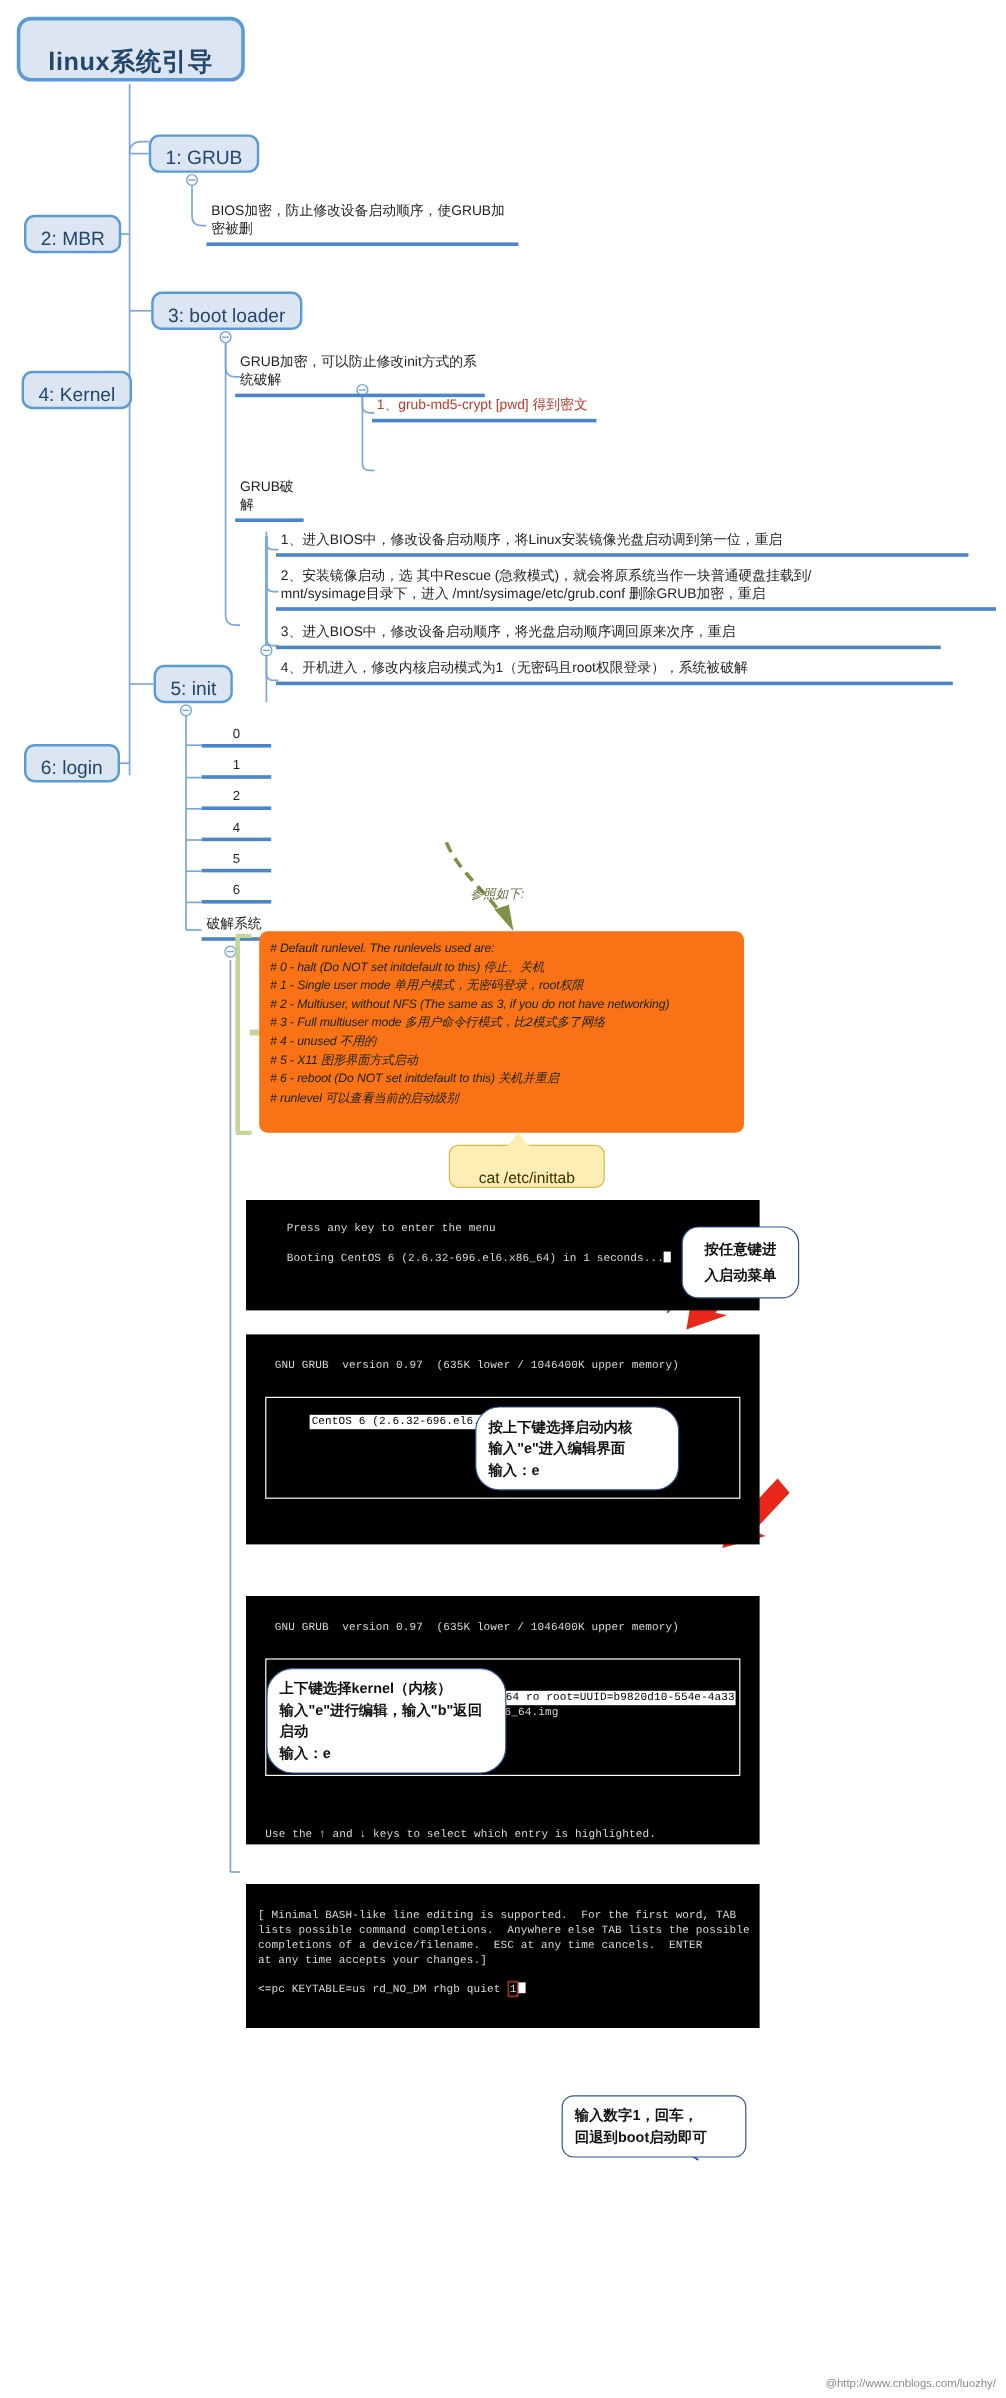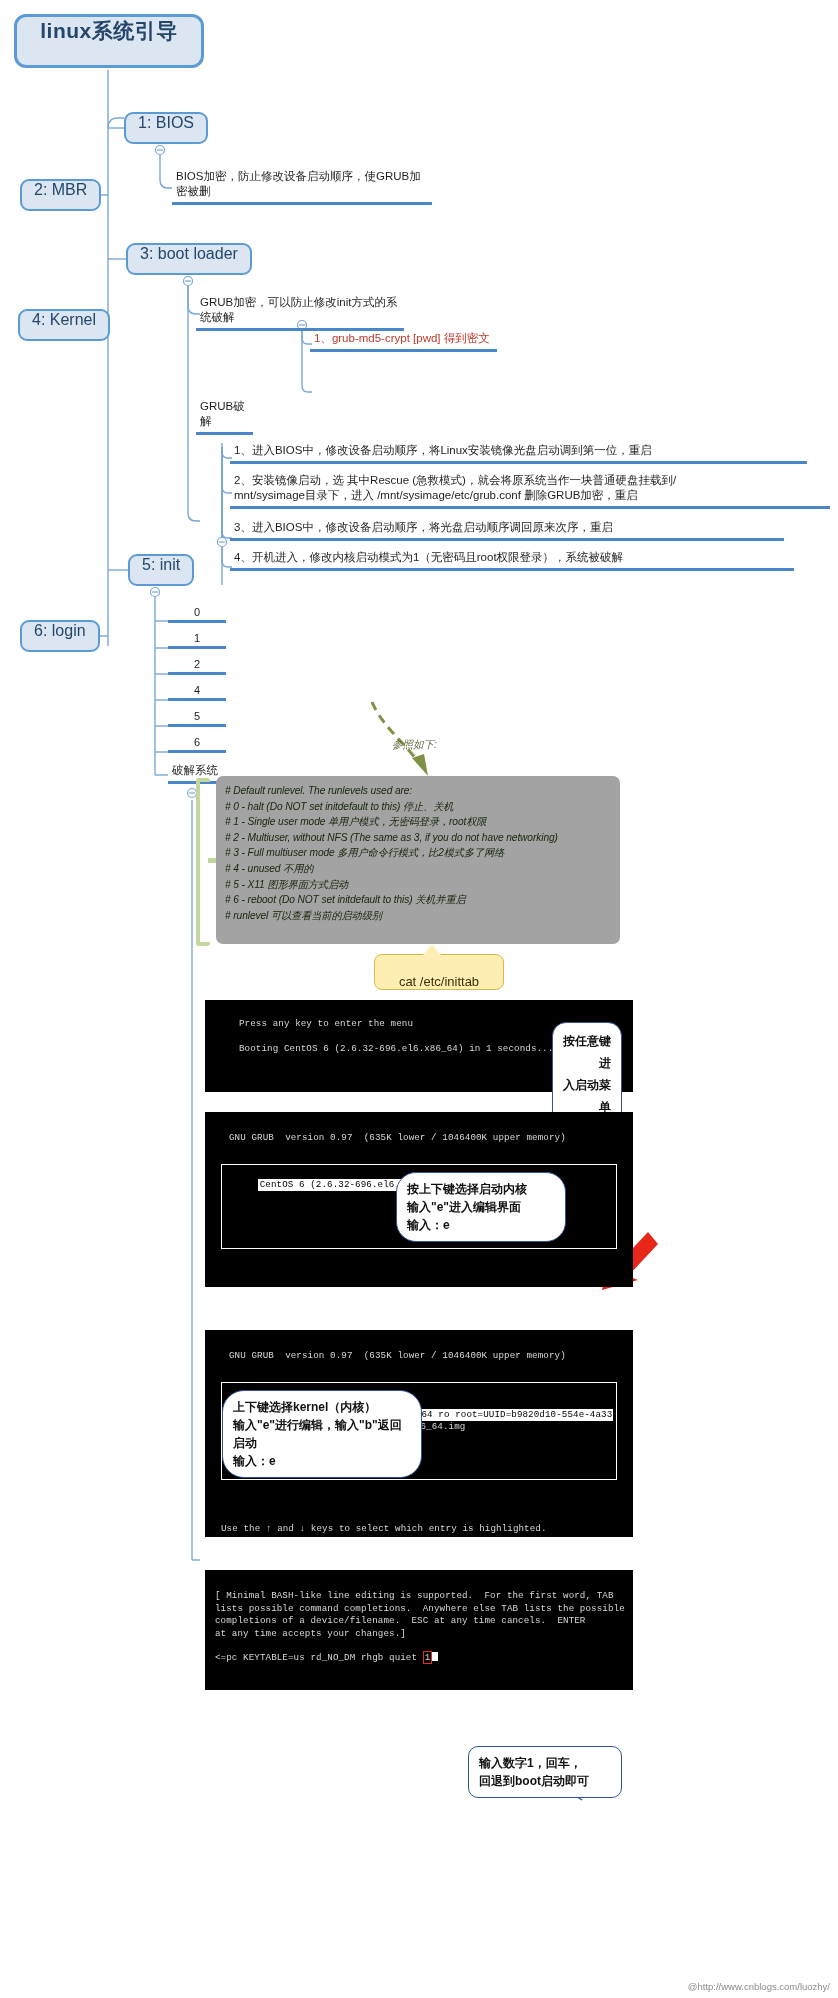--- a/index.html
+++ b/index.html
@@ -15,21 +15,21 @@
   .canvas { position:absolute; left:0; top:0; width:838px; height:1998px; }
   svg.lines { position:absolute; left:0; top:0; width:838px; height:1998px; pointer-events:none; }
 
   
   .node {
     position:absolute;
     background:#dce6f2;
     border:2px solid #5b9bd5;
     border-radius:9px;
     color:#24466b;
-    display:flex; align-items:flex-start; justify-content:center;
+    display:flex; align-items:flex-end; justify-content:center;
     white-space:nowrap;
   }
   .node-root {
     left:14px; top:14px; width:190px; height:54px;
     border-radius:12px; border-width:3px;
     font-size:21px; font-weight:bold; letter-spacing:.5px;
   }
   .node-l1 { font-size:16px; font-weight:400; padding:0 12px; height:32px; }
 
   
@@ -51,21 +51,21 @@
     text-align:center;
     width:58px;
     padding-bottom:2px;
     border-bottom:3px solid #4a86c8;
   }
 
   
   .greenbox {
     position:absolute;
     left:216px; top:776px; width:404px; height:168px;
-    background:#a3a3a3;
+    background:#f97316;
     border-radius:7px;
     padding:7px 9px;
     font-style:italic;
     font-size:10.2px;
     line-height:15.6px;
     color:#15240a;
     white-space:nowrap;
     overflow:hidden;
   }
   .greenbox div { letter-spacing:-0.1px; }
@@ -252,21 +252,21 @@
       <path d="M352,1448 L312,1470"></path>
       <path d="M582,1800 L536,1770"></path>
     </g>
   </svg>
 
   <div class="node node-root">
     <span>linux系统引导</span>
   </div>
 
   <div class="node node-l1" style="left:124px;top:112px;">
-    <span>1: BIOS</span>
+    <span>1: GRUB</span>
   </div>
 
   <div class="node node-l1" style="left:20px;top:179px;">
     <span>2: MBR</span>
   </div>
 
   <div class="node node-l1" style="left:126px;top:243px;">
     <span>3: boot loader</span>
   </div>
 
@@ -329,21 +329,21 @@
   <div class="callout-yellow">
     <span>cat /etc/inittab</span>
   </div>
 
   <div class="term" style="left:205px;top:1000px;width:428px;height:92px;padding-left:34px;">
 <span>Press any key to enter the menu</span>
 
 <span>Booting CentOS 6 (2.6.32-696.el6.x86_64) in 1 seconds...</span><span class="cursor-blk"></span>
   </div>
 
-  <div class="bubble" style="left:552px;top:1022px;width:70px;text-align:right;line-height:22px;">按任意键进
+  <div class="bubble" style="left:568px;top:1022px;width:98px;text-align:center;line-height:22px;">按任意键进
 入启动菜单</div>
 
   <div class="term" style="left:205px;top:1112px;width:428px;height:175px;padding:8px 10px;">
 <span style="margin-left:14px;">GNU GRUB  version 0.97  (635K lower / 1046400K upper memory)</span>
     <div class="inner-box" style="margin:7px 6px 0 6px;height:85px;">
       <span class="hl-line" style="padding:0 2px;">CentOS 6 (2.6.32-696.el6.x86_64)</span>
     </div>
     <div style="margin:7px 6px 0 6px;">
 
 

